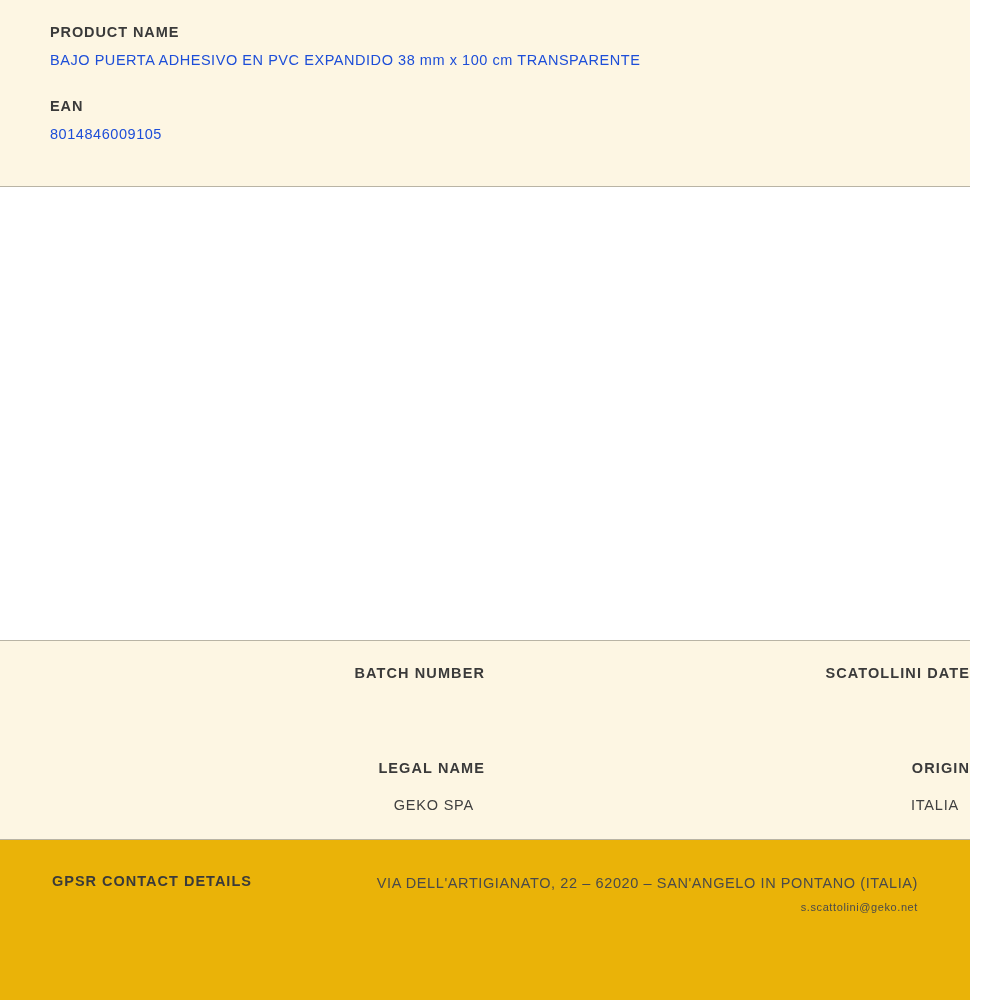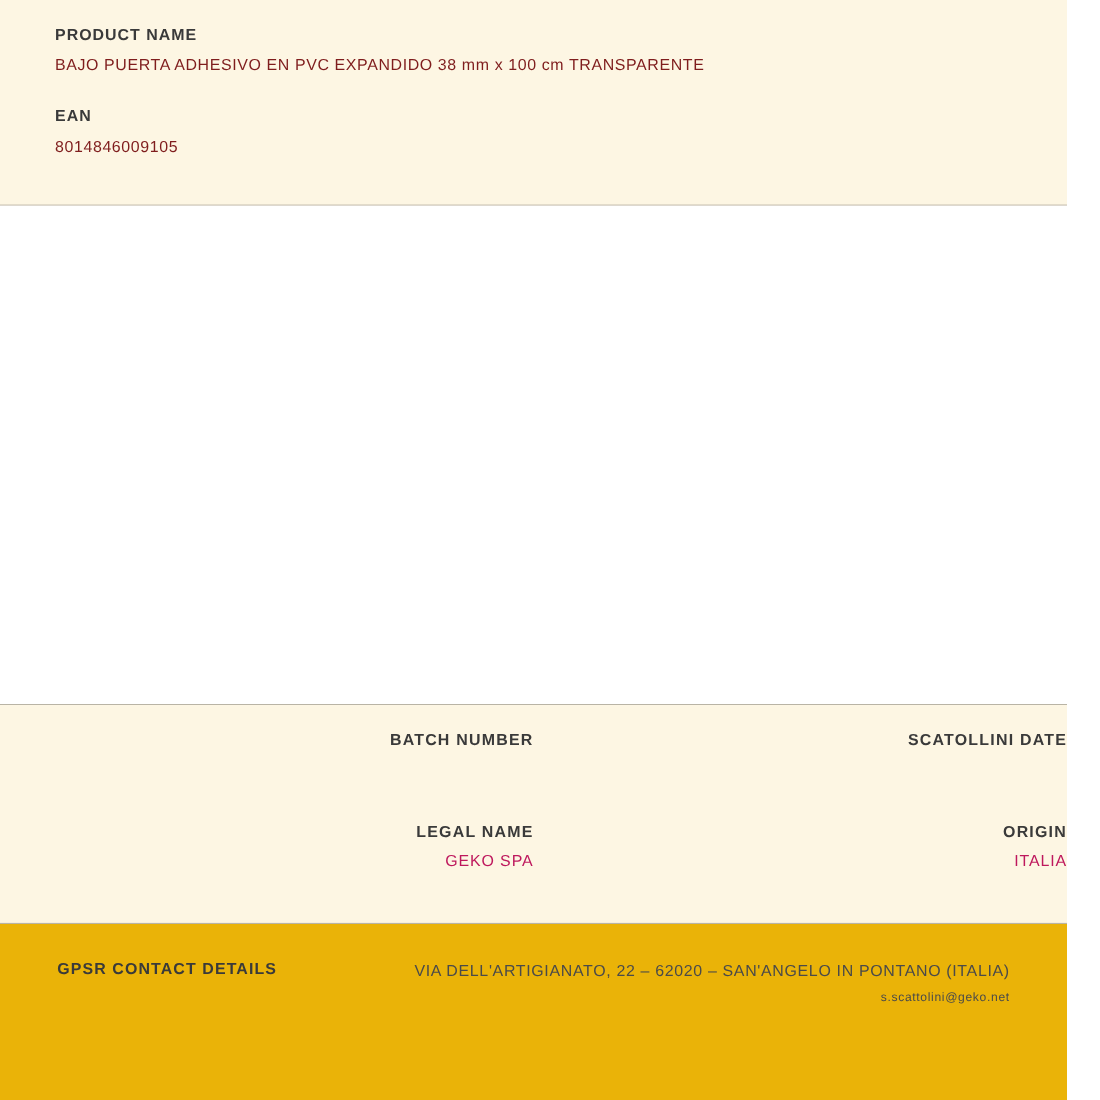--- a/index.html
+++ b/index.html
@@ -34,21 +34,21 @@
   .field-label {
     font-size: 14.5px;
     font-weight: bold;
     letter-spacing: 0.9px;
     color: #3a3a3a;
     margin: 0 0 12px 0;
   }
   .field-value {
     font-size: 14.5px;
     letter-spacing: 0.55px;
-    color: #7f1d1d;
+    color: #1d4ed8;
     margin: 0;
     font-weight: normal;
   }
   .field-group {
     margin-bottom: 30px;
   }
   .field-group:last-child {
     margin-bottom: 0;
   }
 
@@ -79,22 +79,22 @@
   .col-head {
     font-size: 14.5px;
     font-weight: bold;
     letter-spacing: 1.1px;
     color: #3a3a3a;
     margin: 0;
   }
   .col-val {
     font-size: 14.5px;
     letter-spacing: 0.8px;
-    color: #be185d;
-    margin: 0;
+    color: #404040;
+    margin: 11px;
   }
   .row-gap {
     height: 68px;
   }
   .row-gap-small {
     height: 10px;
   }
 
   
   .gpsr-block {

